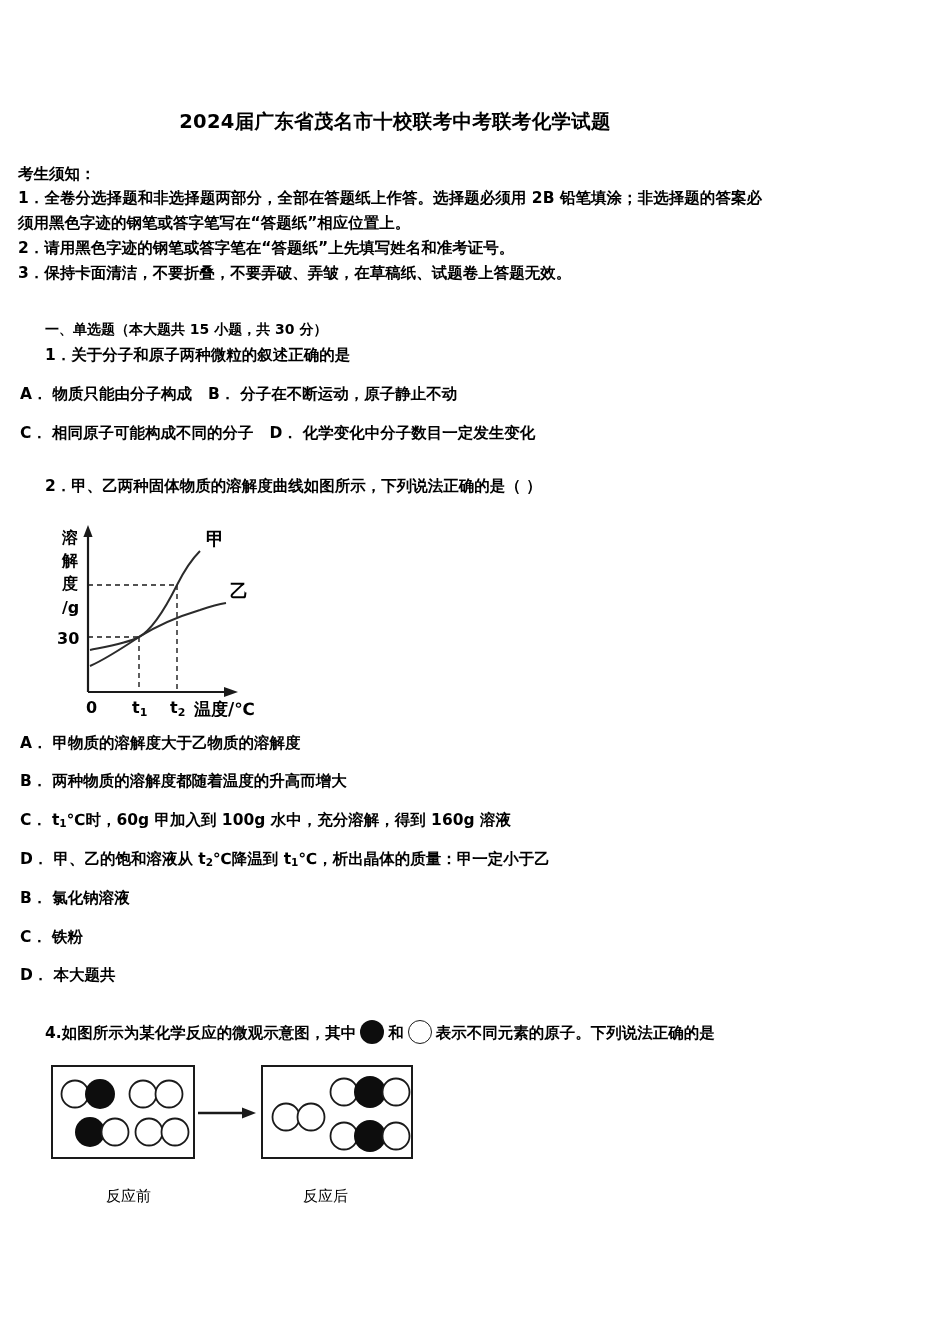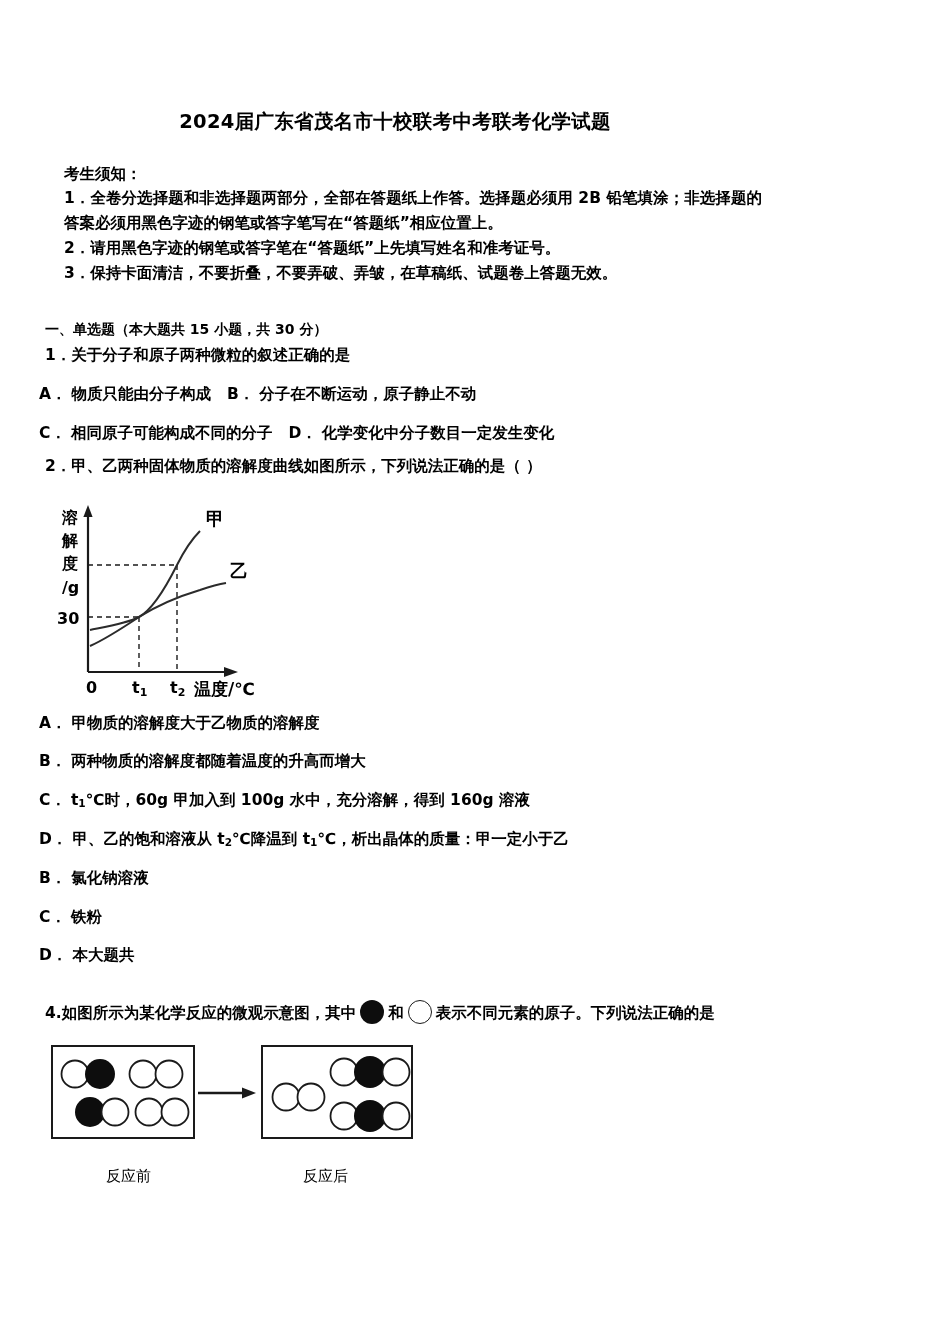--- a/index.html
+++ b/index.html
@@ -32,21 +32,21 @@
     margin: 0;
     padding-top: 108px;
     padding-left: 40px;
     padding-right: 40px;
     font-family: "DejaVu Sans", "Liberation Sans", sans-serif;
   }
 
   
   .notice {
     margin: 0;
-    padding: 0 28px 0 64px;
+    padding: 0 28px 0 18px;
   }
   .notice-head {
     font-size: 15.5px;
     font-weight: bold;
     margin-top: 27px;
     line-height: 1.55;
     font-family: "DejaVu Sans", "Liberation Sans", sans-serif;
   }
   .notice-line {
     font-size: 15.5px;
@@ -66,23 +66,23 @@
     font-family: "DejaVu Sans", "Liberation Sans", sans-serif;
   }
   .q-stem {
     padding: 0 28px 0 45px;
     font-size: 15.5px;
     font-weight: bold;
     line-height: 1.62;
     margin-top: 2px;
     font-family: "DejaVu Sans", "Liberation Sans", sans-serif;
   }
-  .q-stem.spaced { margin-top: 8px; }
+  .q-stem.spaced { margin-top: 28px; }
   .opt {
-    padding: 0 28px 0 39px;
+    padding: 0 28px 0 20px;
     font-size: 15.5px;
     font-weight: bold;
     line-height: 1.6;
     margin-top: 14px;
     font-family: "DejaVu Sans", "Liberation Sans", sans-serif;
   }
   .opt .lab { margin-right: 5px; }
   .opt .gap { display: inline-block; width: 16px; }
   sub, .sub {
     font-size: 0.68em;

